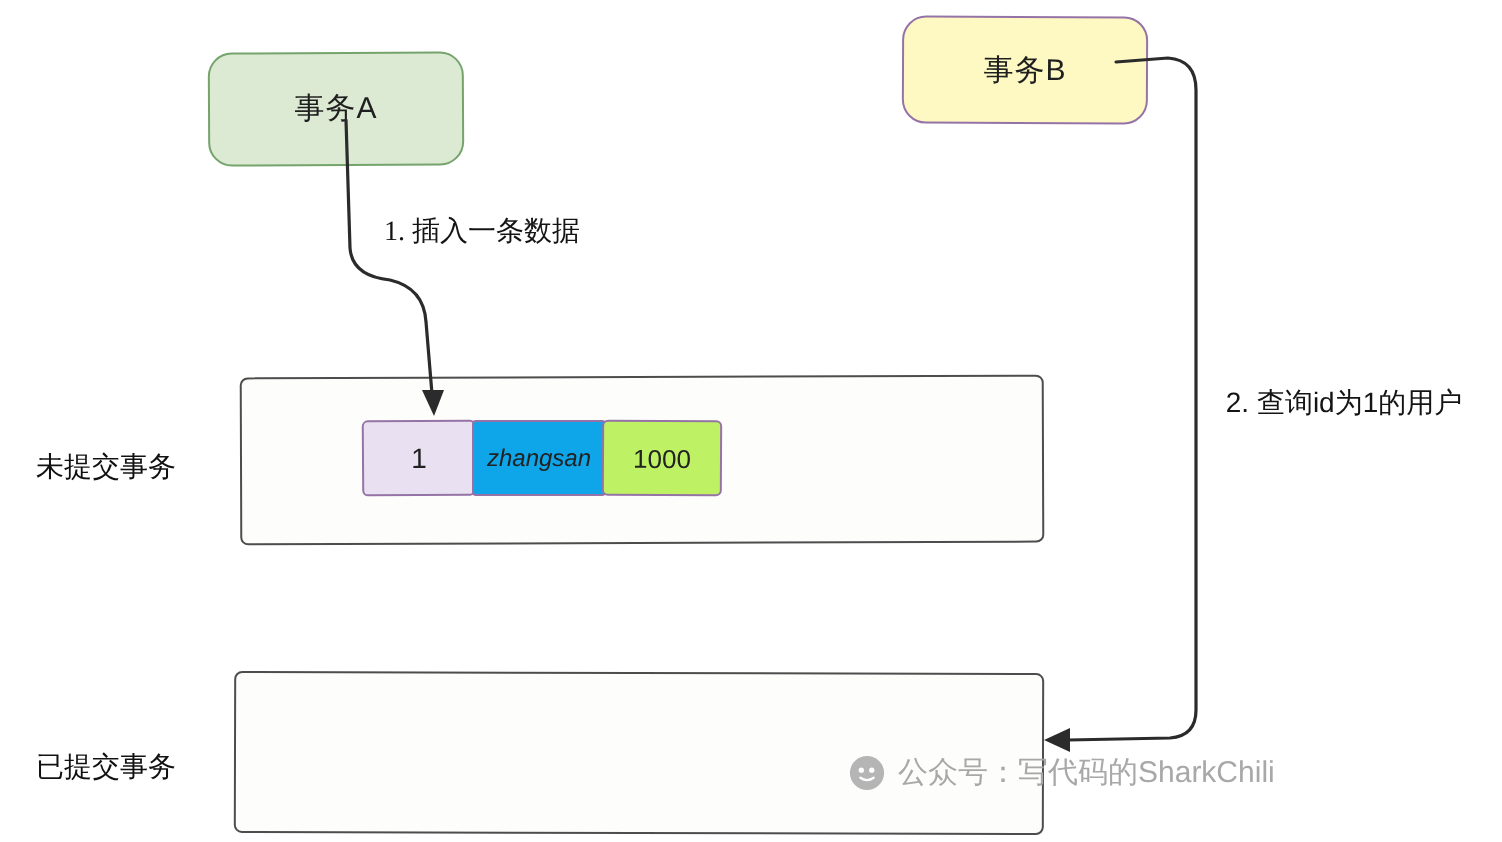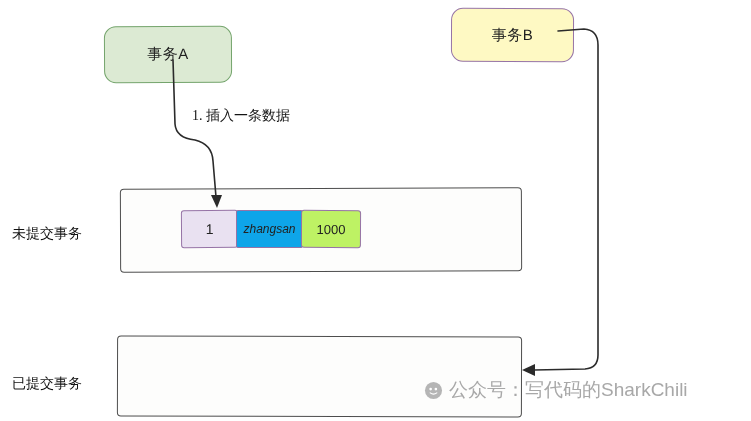--- a/index.html
+++ b/index.html
@@ -72,21 +72,21 @@
     left:301px;top:210px;width:58px;height:36px;
     background:#bef264;font-size:13px;
     border-radius:3px;
     transform:rotate(0.3deg);
   }
   
   .lane-label{
     position:absolute;
     left:6px;width:82px;
     font-size:14px;color:#111;
-    text-align:center;
+    text-align:right;
   }
   .lane-label-uncommitted{top:225px;}
   .lane-label-committed{top:375px;}
   
   .arrow1-label{
     position:absolute;
     left:192px;top:107px;
     font-size:14px;color:#141414;
     white-space:nowrap;
     font-family:Liberation Serif, serif;
@@ -94,23 +94,23 @@
   .arrow2-label{
     position:absolute;
     left:596px;top:190px;width:152px;
     font-size:14px;color:#141414;
     text-align:center;line-height:22px;
   }
   
   .watermark{
     position:absolute;
     left:424px;top:377px;
-    display:flex;align-items:center;gap:6px;
+    display:flex;align-items:flex-start;gap:6px;
     color:#a8a8a8;
-    font-size:19px;
+    font-size:15px;
   }
   .watermark-icon{
     width:19px;height:19px;flex:0 0 auto;
   }
   
   .connectors{
     position:absolute;left:0;top:0;width:751px;height:421px;
     pointer-events:none;
   }
 </style>
@@ -139,20 +139,21 @@
   </div>
   <div class="cell cell-name">
     <span>zhangsan</span>
   </div>
   <div class="cell cell-amount">
     <span>1000</span>
   </div>
 
   <div class="arrow1-label">1. 插入一条数据</div>
   <div class="arrow2-label">
+    <div>2. 查询id为1的用户</div>
   </div>
 
   <svg class="connectors" viewBox="0 0 751 421">
 
     <path d="M 173 60 L 175 124 Q 176 138 195 140 Q 212 144 213 161 L 216 197" fill="none" stroke="#2b2b2b" stroke-width="1.6" stroke-linecap="round"></path>
     <polygon points="211,195 222,195 217,208" fill="#2b2b2b"></polygon>
 
     <path d="M 558 31 L 584 29 Q 598 30 598 45 L 598 355 Q 598 368 585 369 L 534 370" fill="none" stroke="#2b2b2b" stroke-width="1.6" stroke-linecap="round"></path>
     <polygon points="535,364 535,376 522,370" fill="#2b2b2b"></polygon>
   </svg>

